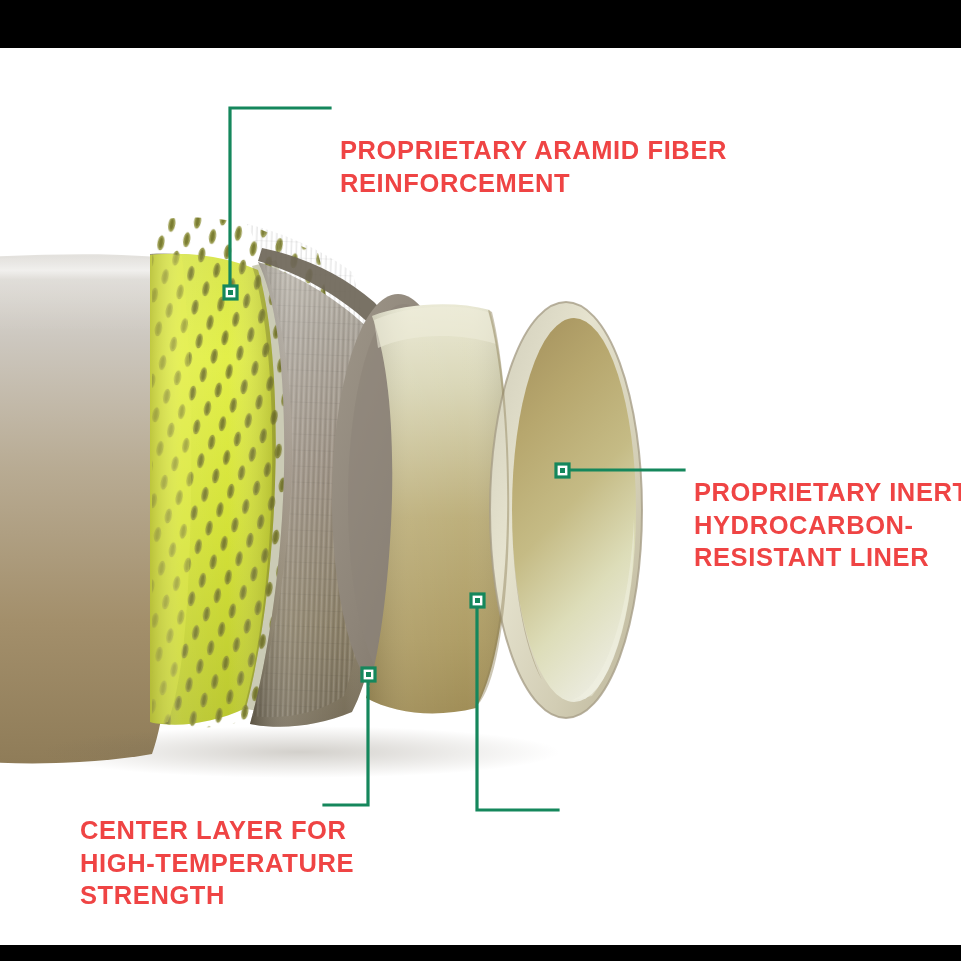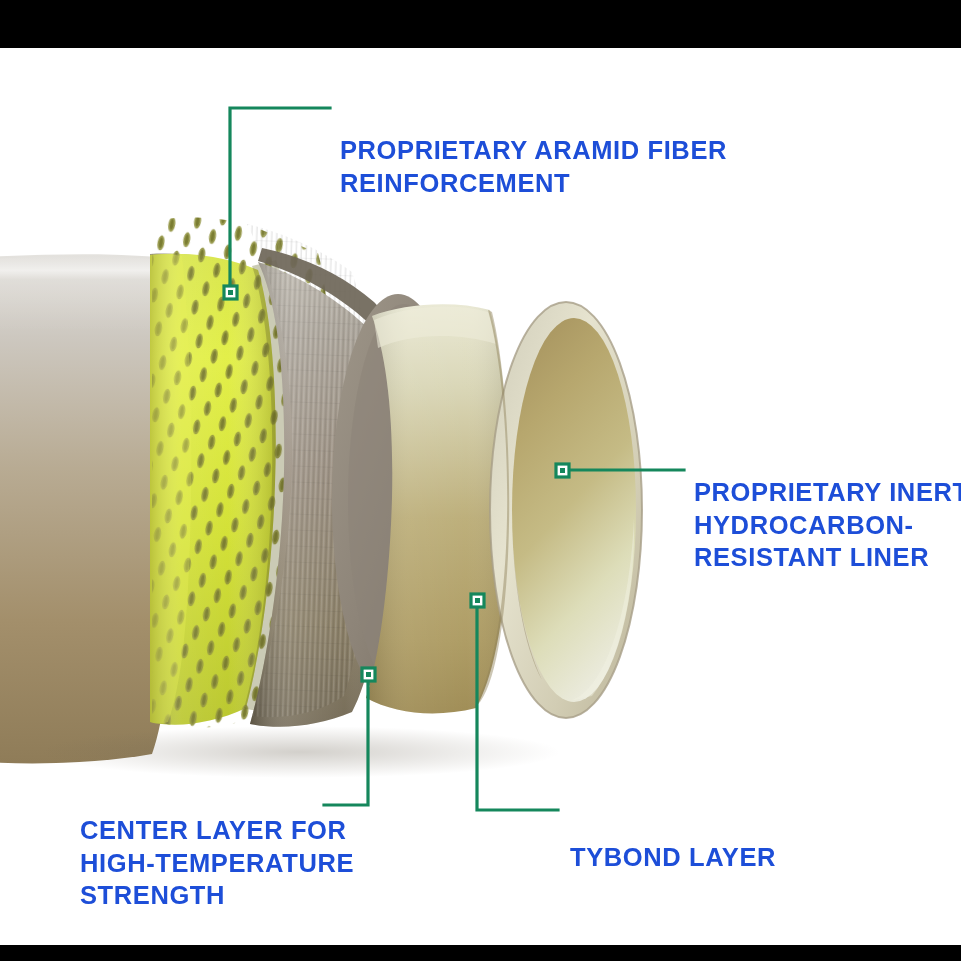--- a/index.html
+++ b/index.html
@@ -18,21 +18,21 @@
   #bar-bottom{top:945px;height:16px;}
 
   
   #hose{position:absolute;left:0;top:0;width:961px;height:897px;}
 
   
   #hose svg{display:block;}
 
   
   .callout{position:absolute;
-           color:#1d4ed8;
+           color:#ef4444;
            font-weight:bold;
            font-size:25.5px;
            letter-spacing:0.6px;
            line-height:1.28;
            text-transform:uppercase;
            white-space:pre;}
 
   #label-aramid{left:340px;  top:86px;}
   #label-liner{ left:694px;  top:428px;}
   #label-center{left:80px;   top:766px;}
@@ -302,18 +302,17 @@
 REINFORCEMENT</div>
 
     <div class="callout" id="label-liner">PROPRIETARY INERT
 HYDROCARBON-
 RESISTANT LINER</div>
 
     <div class="callout" id="label-center">CENTER LAYER FOR
 HIGH-TEMPERATURE
 STRENGTH</div>
 
-    <div class="callout" id="label-tybond">TYBOND LAYER</div>
 
   </div>
 
   <div class="bar" id="bar-bottom"></div>
 </div>
 
 </body></html>

